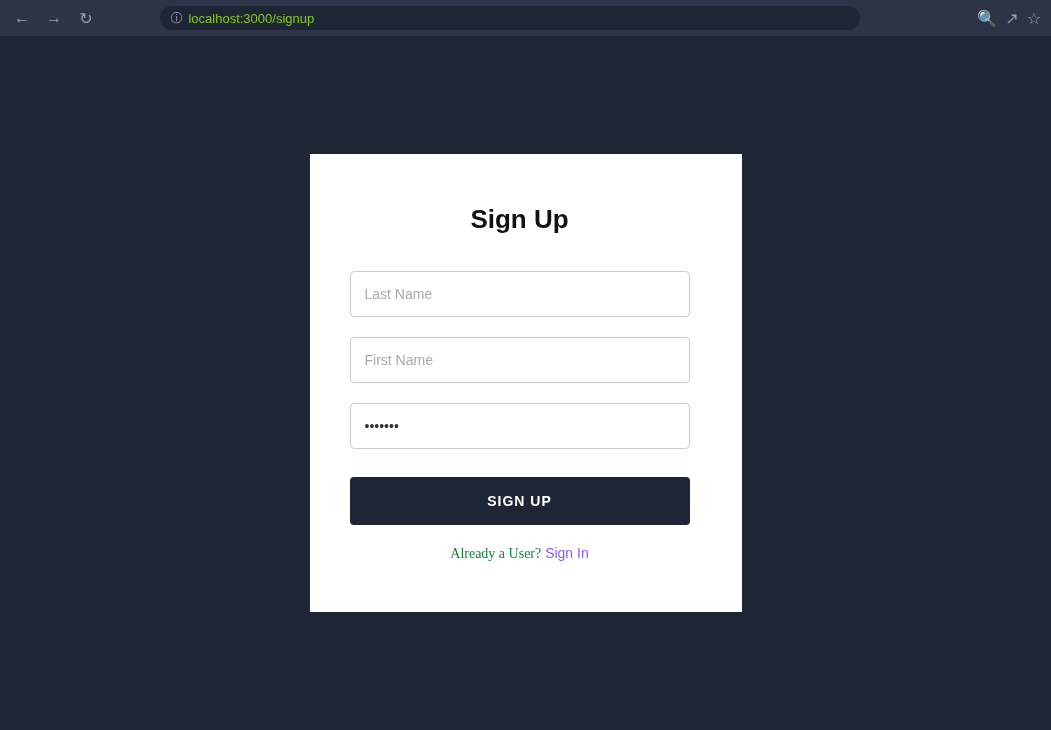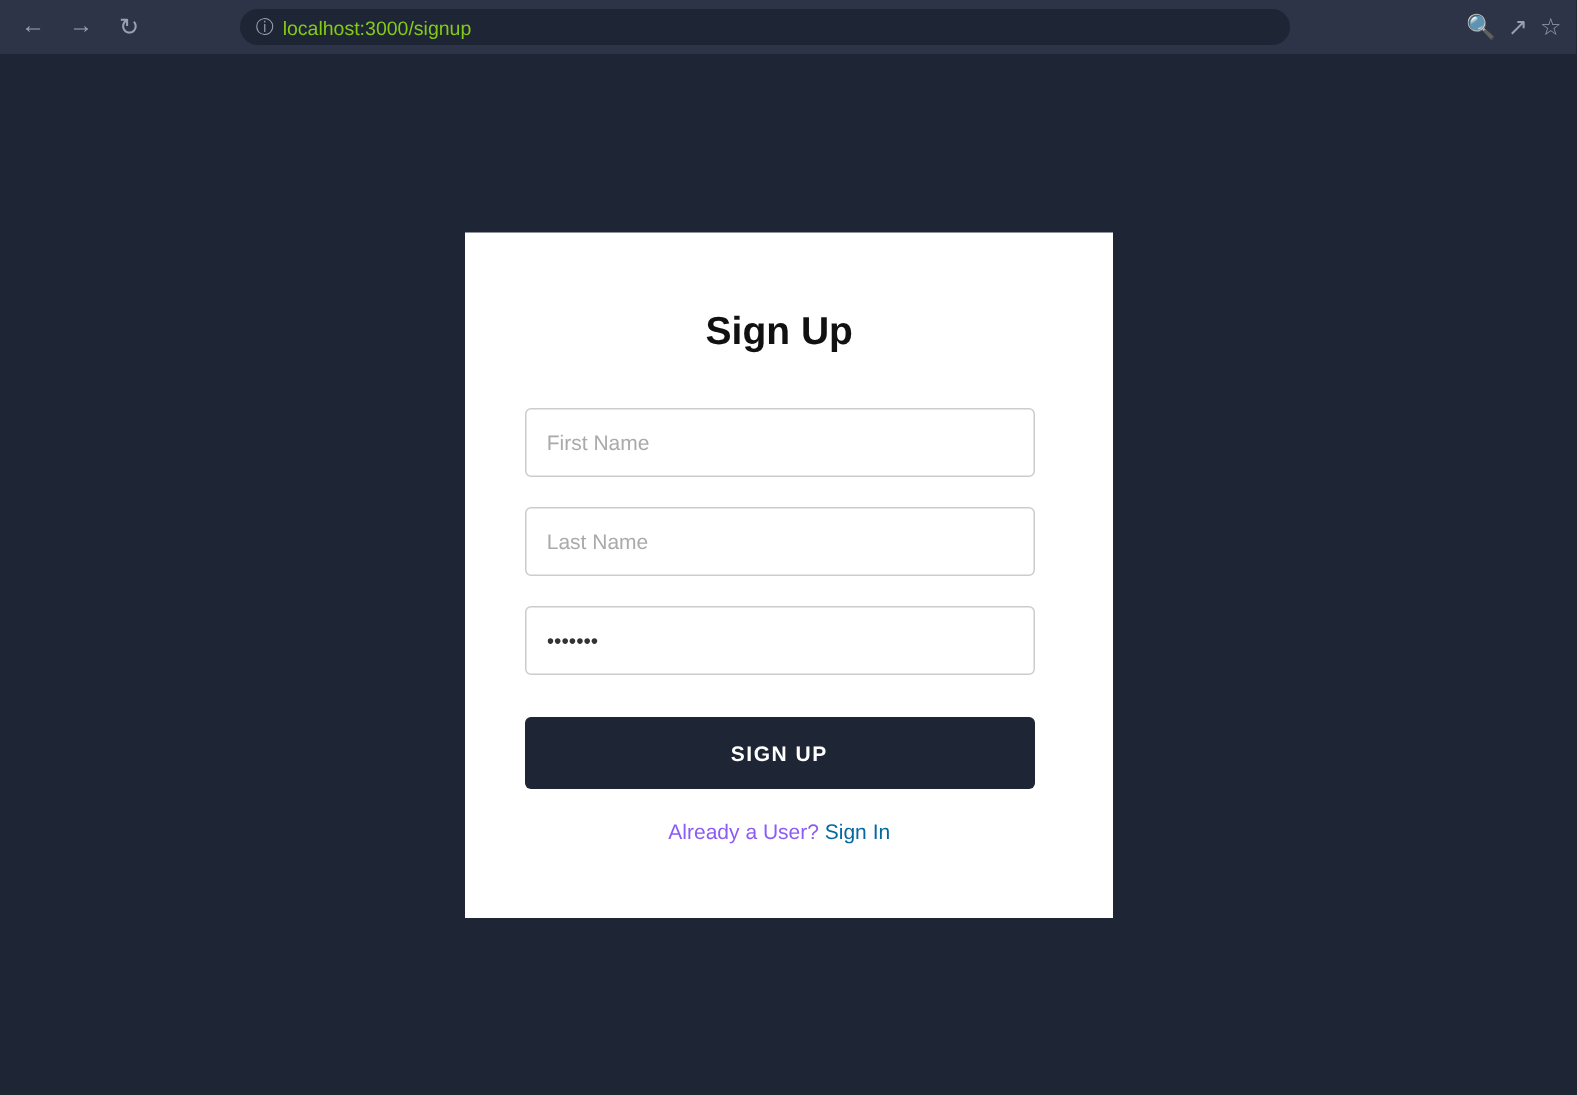--- a/index.html
+++ b/index.html
@@ -136,25 +136,26 @@
       margin-bottom: 20px;
     }
 
     .signin-link-text {
       font-size: 14px;
       color: #e87722;
       text-align: center;
     }
 
     .signin-link-text .already-text {
+      color: #15803d;
+      font-family: Liberation Serif, serif;
+    }
+
+    .signin-link-text .signin-link {
       color: #8b5cf6;
-    }
-
-    .signin-link-text .signin-link {
-      color: #0369a1;
       cursor: pointer;
       text-decoration: none;
     }
   </style>
 </head>
 <body>
 
 <div class="browser-bar">
   <button class="nav-btn">←</button>
   <button class="nav-btn">→</button>
@@ -168,25 +169,25 @@
     <span>↗</span>
     <span>☆</span>
   </div>
 </div>
 
 <div class="page-content">
   <div class="signup-card">
     <h1 class="card-title">Sign Up</h1>
 
     <div class="form-group">
+      <input class="form-input" type="text" placeholder="Last Name" style="">
+    </div>
+
+    <div class="form-group">
       <input class="form-input" type="text" placeholder="First Name" style="">
-    </div>
-
-    <div class="form-group">
-      <input class="form-input" type="text" placeholder="Last Name" style="">
     </div>
 
 
     <div class="form-group">
       <input class="form-input" type="password" value="*******" style="">
     </div>
 
     <button class="signup-button">SIGN UP</button>
 
     <div class="signin-link-text">

